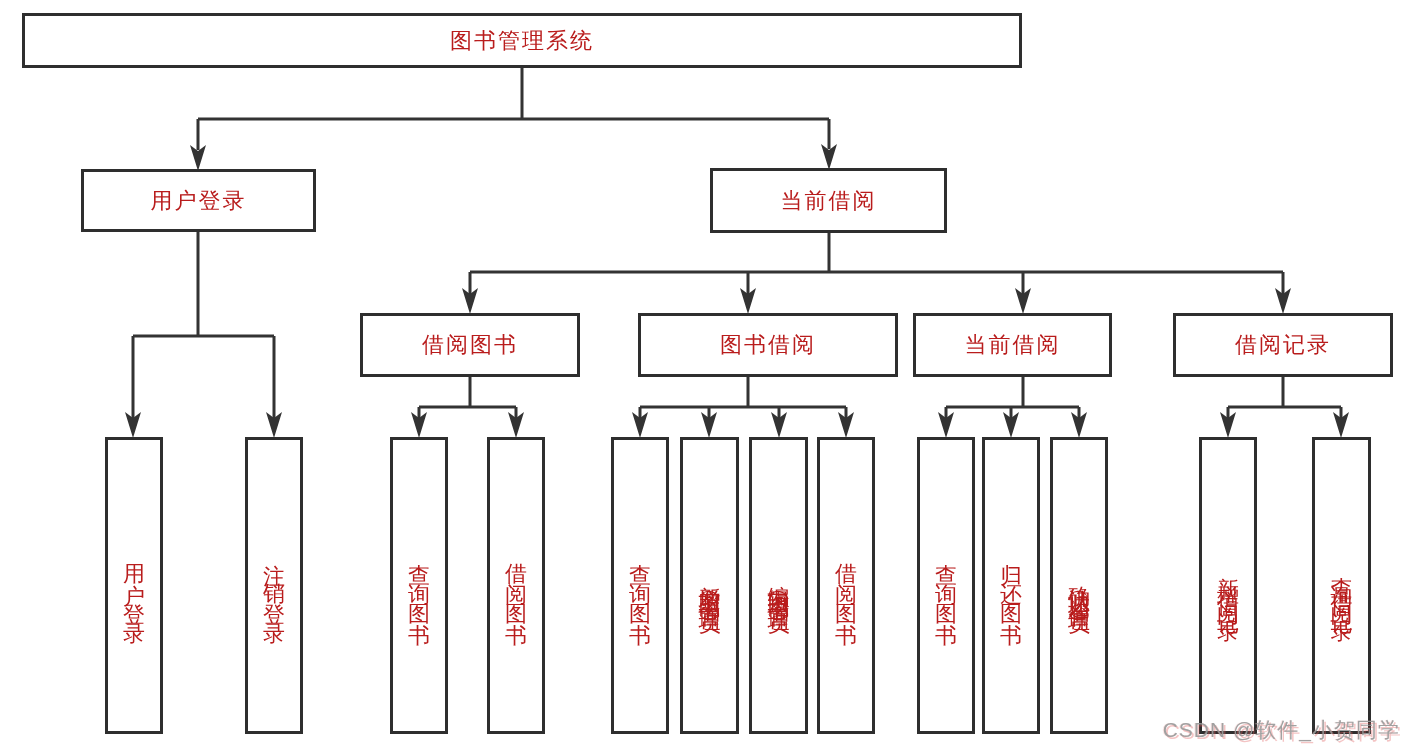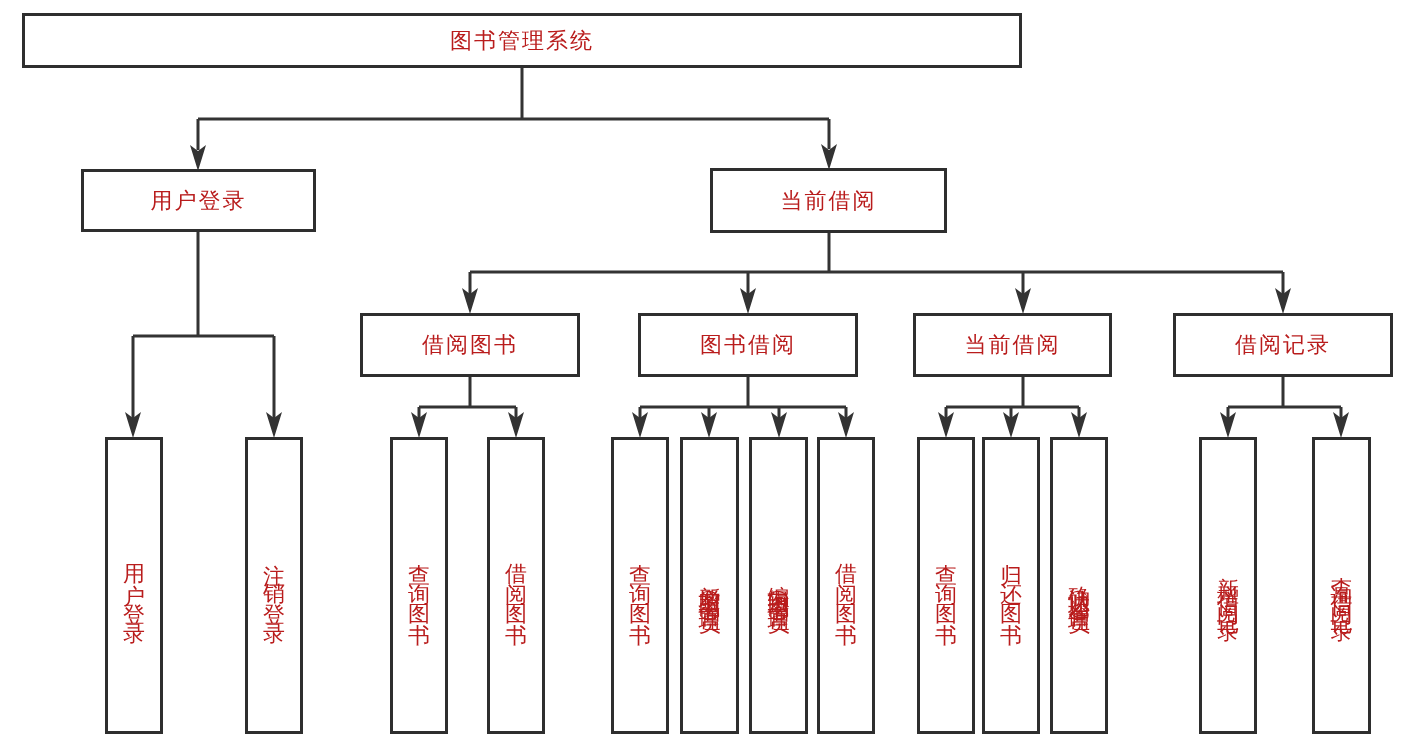--- a/index.html
+++ b/index.html
@@ -71,21 +71,21 @@
   <div class="node h" style="left:81px;top:169px;width:235px;height:63px">
     <span>用户登录</span>
   </div>
   <div class="node h" style="left:710px;top:168px;width:237px;height:65px">
     <span>当前借阅</span>
   </div>
 
   <div class="node h" style="left:360px;top:313px;width:220px;height:64px">
     <span>借阅图书</span>
   </div>
-  <div class="node h" style="left:638px;top:313px;width:220px;height:64px">
+  <div class="node h" style="left:638px;top:313px;width:260px;height:64px">
     <span>图书借阅</span>
   </div>
   <div class="node h" style="left:913px;top:313px;width:199px;height:64px">
     <span>当前借阅</span>
   </div>
   <div class="node h" style="left:1173px;top:313px;width:220px;height:64px">
     <span>借阅记录</span>
   </div>
 
   <div class="node v ls4" style="left:105px;top:437px;width:58px;height:297px">
@@ -125,13 +125,14 @@
     <span>确认归还（管理员）</span>
   </div>
 
   <div class="node v ls6" style="left:1199px;top:437px;width:58px;height:297px">
     <span>新增借阅记录</span>
   </div>
   <div class="node v ls6" style="left:1312px;top:437px;width:59px;height:297px">
     <span>查询借阅记录</span>
   </div>
 
+  <div class="watermark">CSDN @软件_小贺同学</div>
 </div>
 
 </body></html>

